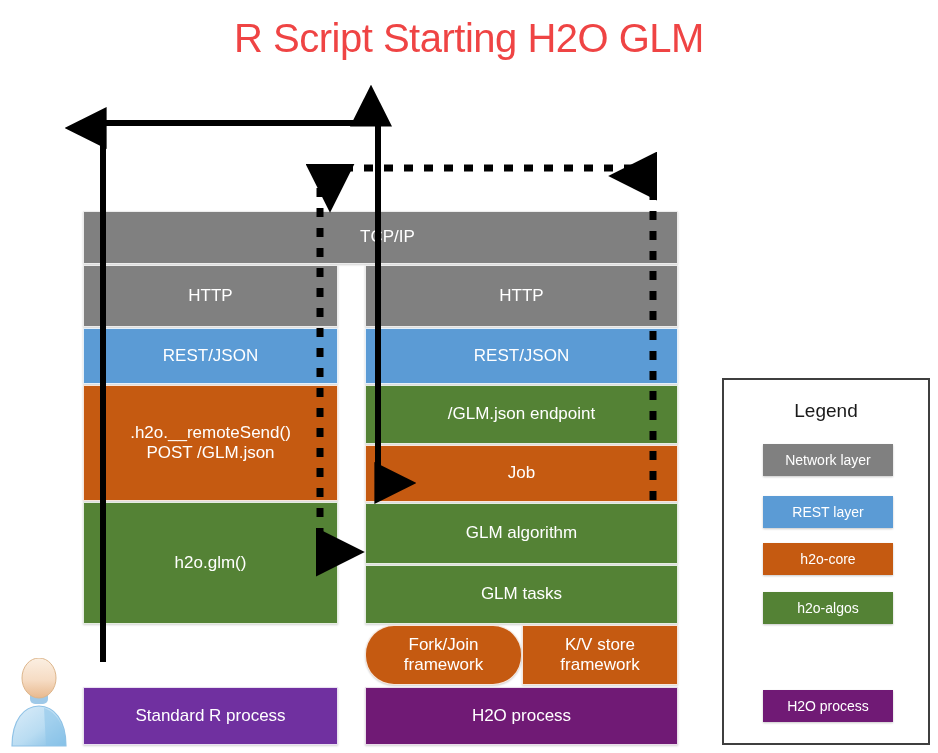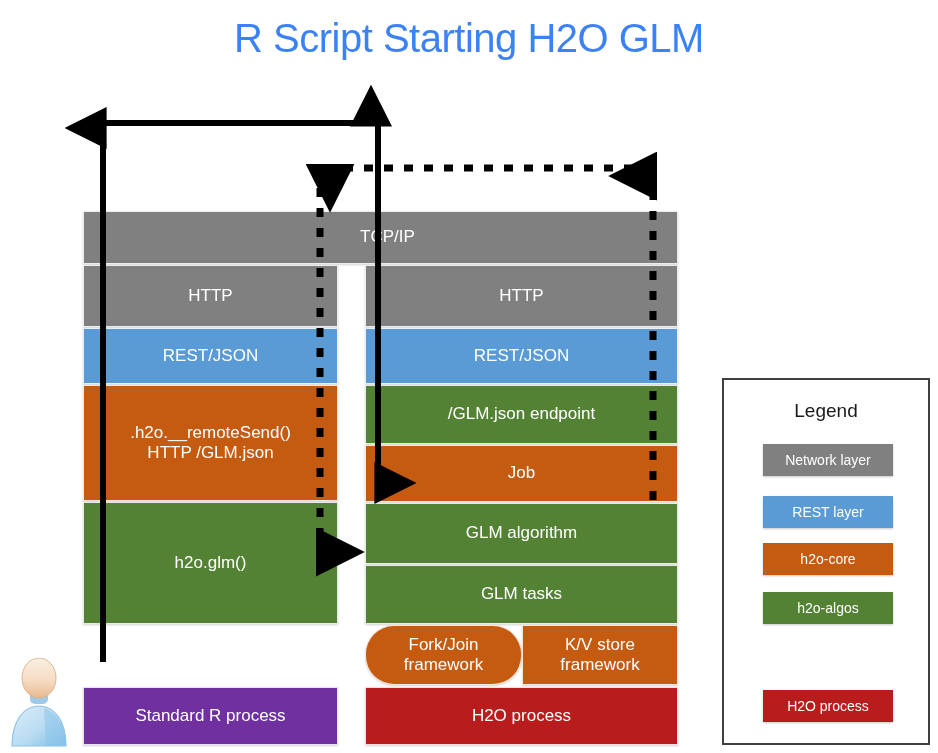--- a/index.html
+++ b/index.html
@@ -25,21 +25,21 @@
 
   
   #title {
     position: absolute;
     left: 0;
     top: 16px;
     width: 938px;
     text-align: center;
     font-size: 40px;
     font-weight: 400;
-    color: #3b82f6;
+    color: #ef4444;
     letter-spacing: -0.5px;
     white-space: nowrap;
   }
 
   
   .block {
     position: absolute;
     box-sizing: border-box;
     color: #ffffff;
     display: flex;
@@ -52,21 +52,21 @@
     box-shadow: 0 1px 2px rgba(0,0,0,0.18);
     padding: 0 4px;
   }
   .block .lbl { display: block; white-space: pre-line; }
 
   .c-network { background: #808080; }
   .c-rest    { background: #5B9BD5; }
   .c-core    { background: #C55A11; }
   .c-algos   { background: #548235; }
   .c-user    { background: #7030A0; }
-  .c-h2o     { background: #b91c1c; }
+  .c-h2o     { background: #701a75; }
 
   
   #legend {
     position: absolute;
     left: 722px;
     top: 378px;
     width: 208px;
     height: 367px;
     background: #ffffff;
     border: 2px solid #3f3f3f;
@@ -126,21 +126,21 @@
   <div class="block c-network" style="left:83px; top:265px; width:255px; height:62px;">
     <span class="lbl">HTTP</span>
   </div>
 
   <div class="block c-rest" style="left:83px; top:328px; width:255px; height:56px;">
     <span class="lbl">REST/JSON</span>
   </div>
 
   <div class="block c-core" style="left:83px; top:385px; width:255px; height:116px;">
     <span class="lbl">.h2o.__remoteSend()
-HTTP /GLM.json</span>
+POST /GLM.json</span>
   </div>
 
   <div class="block c-algos" style="left:83px; top:502px; width:255px; height:122px;">
     <span class="lbl">h2o.glm()</span>
   </div>
 
 
   <div class="block c-user" style="left:83px; top:687px; width:255px; height:58px;">
     <span class="lbl">Standard R process</span>
   </div>

